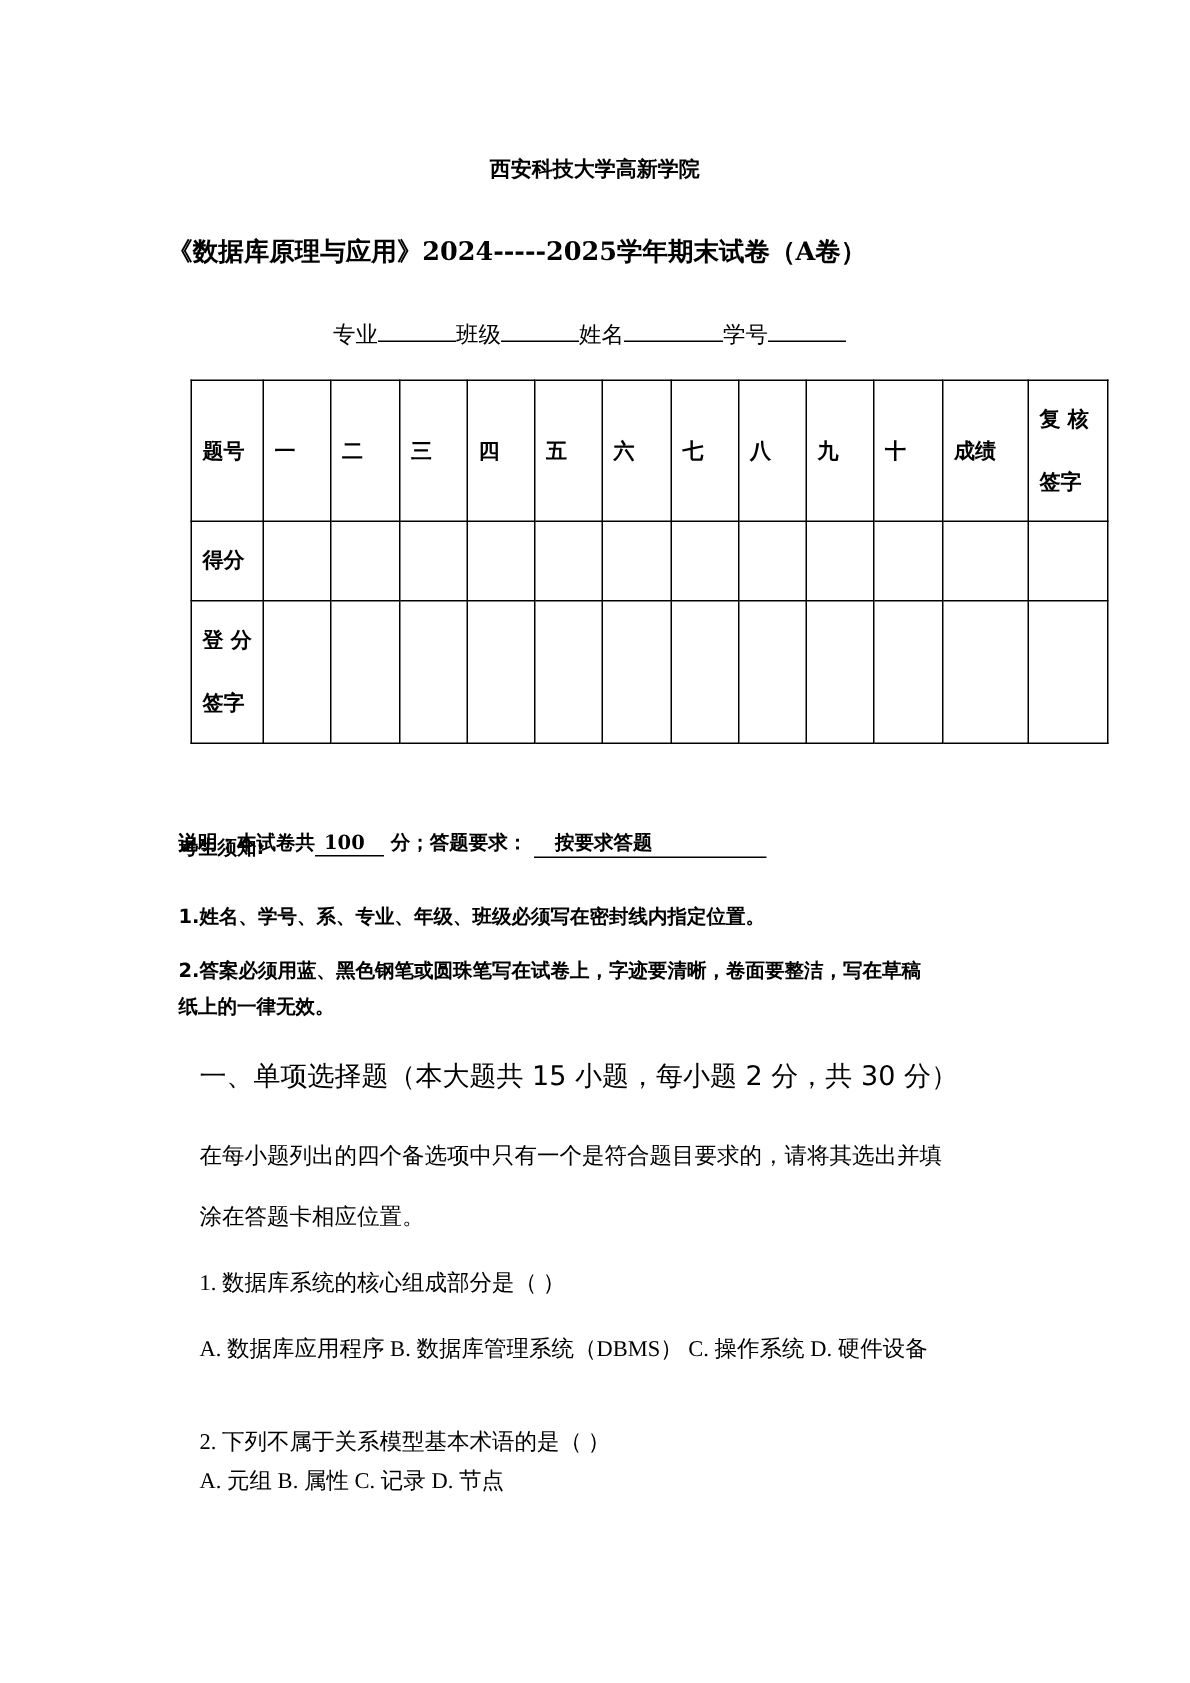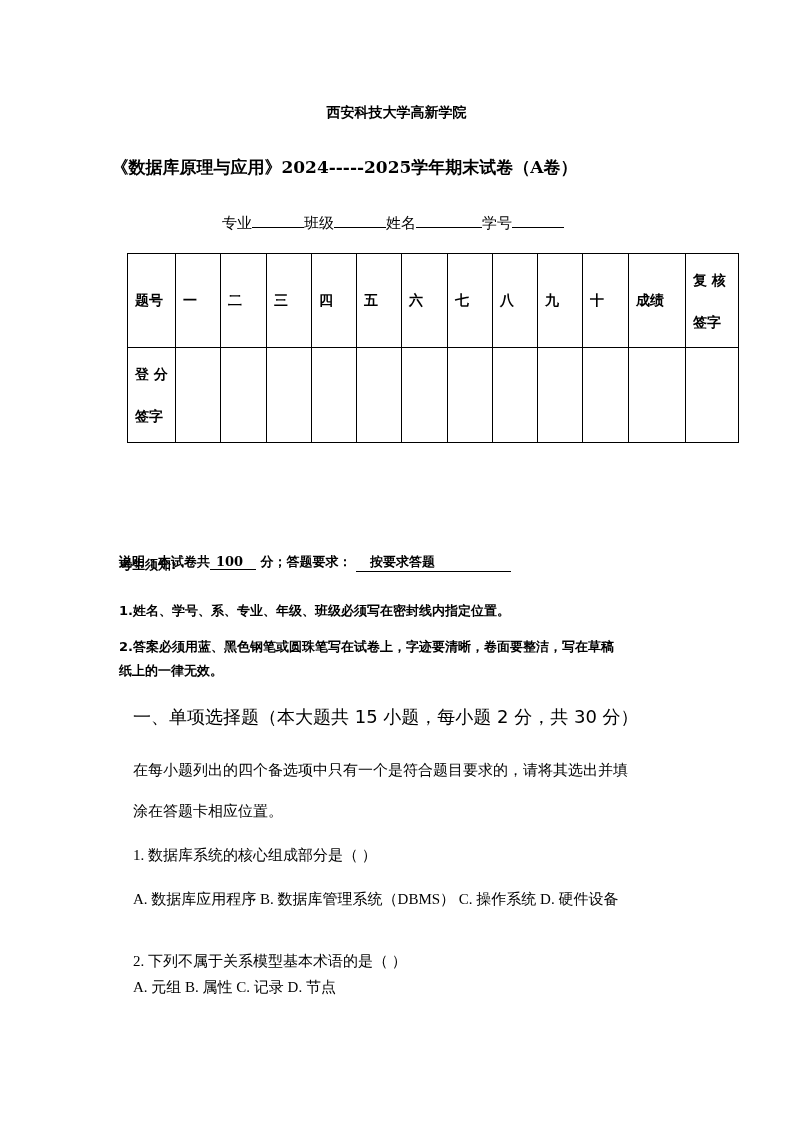--- a/index.html
+++ b/index.html
@@ -75,20 +75,35 @@
     <td>七</td>
     <td>八</td>
     <td>九</td>
     <td>十</td>
     <td>成绩</td>
     <td>
       <span class="twoline">复 核</span>
       <span class="twoline">签字</span>
     </td>
   </tr>
+  <tr style="height:53px">
+    <td>得分</td>
+    <td></td>
+    <td></td>
+    <td></td>
+    <td></td>
+    <td></td>
+    <td></td>
+    <td></td>
+    <td></td>
+    <td></td>
+    <td></td>
+    <td></td>
+    <td></td>
+  </tr>
   <tr style="height:95px">
     <td>
       <span class="twoline">登 分</span>
       <span class="twoline">签字</span>
     </td>
     <td></td>
     <td></td>
     <td></td>
     <td></td>
     <td></td>

